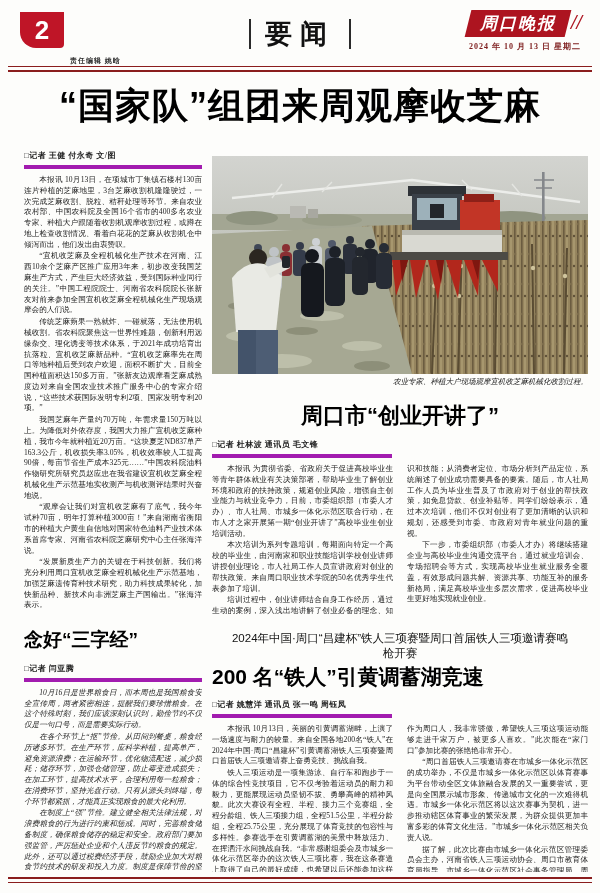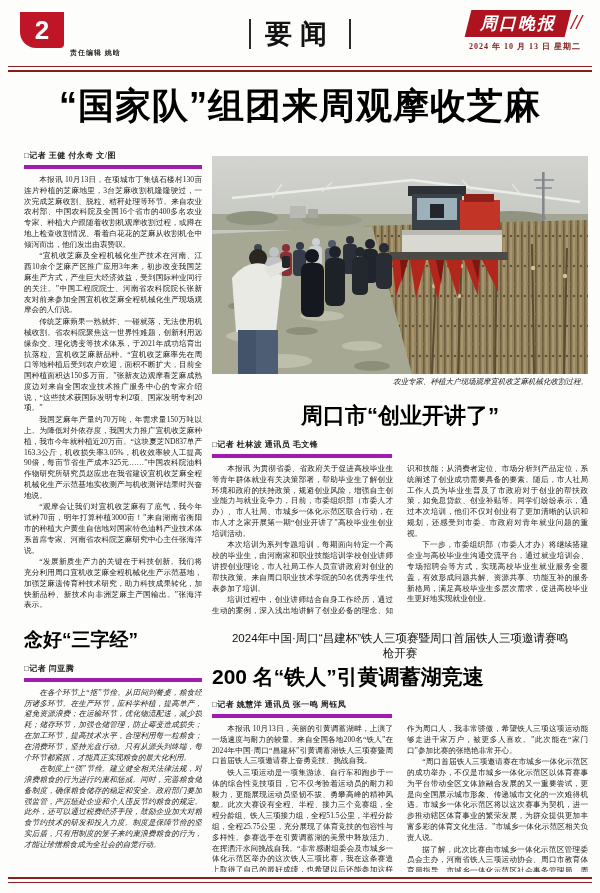--- a/index.html
+++ b/index.html
@@ -10,21 +10,21 @@
     font-family:"Liberation Serif", serif; color:#1a1a1a;
   }
   
   .header { position:relative; height:66px; padding:12px 14px 0 20px; }
   .pagenum-badge {
     position:absolute; left:20px; top:12px; width:44px; height:36px;
     background:#bf1527; color:#fff; font-family:"Liberation Sans",sans-serif;
     font-size:26px; font-weight:bold; text-align:center; line-height:36px;
     border-radius:0 0 4px 16px;
   }
-  .editor-note { position:absolute; left:70px; top:48px; font-size:7px; font-weight:bold; color:#2b2b2b; letter-spacing:1px; }
+  .editor-note { position:absolute; left:70px; top:56px; font-size:7px; font-weight:bold; color:#2b2b2b; letter-spacing:1px; }
   .section-wrap { position:absolute; left:0; right:0; top:16px; text-align:center; }
   .section-inner { display:inline-flex; align-items:center; gap:14px; }
   .vbar { display:inline-block; width:2px; height:30px; background:#2a2a2a; }
   .section-title { font-size:27px; font-weight:bold; letter-spacing:8px; color:#111; font-family:"Liberation Serif",serif; }
   .masthead { position:absolute; right:18px; top:10px; text-align:center; }
   .logo-band { display:inline-block; background:#ad1420; transform:skewX(-14deg); padding:2px 12px; }
   .logo-text { display:inline-block; transform:skewX(14deg); color:#fff; font-family:"DejaVu Serif",serif;
     font-style:italic; font-weight:bold; font-size:17px; letter-spacing:2px; }
   .logo-slashes { color:#ad1420; font-size:20px; font-weight:bold; font-style:italic; margin-left:3px; }
   .masthead-date { margin-top:4px; font-size:8px; font-weight:bold; color:#7c1b1b; letter-spacing:1px; }
@@ -100,20 +100,21 @@
       <p>我国芝麻年产量约70万吨，年需求量150万吨以上。为降低对外依存度，我国大力推广宜机收芝麻种植，我市今年就种植近20万亩。“这块夏芝ND837单产163.3公斤，机收损失率3.05%，机收效率较人工提高90倍，每亩节省生产成本325元……”中国农科院油料作物研究所研究员赵应忠在我省建设宜机收芝麻全程机械化生产示范基地实收测产与机收测评结果时兴奋地说。</p>
       <p>“观摩会让我们对宜机收芝麻有了底气，我今年试种70亩，明年打算种植3000亩！”来自湖南省衡阳市的种植大户黄生自信地对国家特色油料产业技术体系首席专家、河南省农科院芝麻研究中心主任张海洋说。</p>
       <p>“发展新质生产力的关键在于科技创新。我们将充分利用周口宜机收芝麻全程机械化生产示范基地，加强芝麻遗传育种技术研究，助力科技成果转化，加快新品种、新技术向非洲芝麻主产国输出。”张海洋表示。</p>
     </div>
 
     <h2 class="a2-head">
       <span>念好“三字经”</span><br>
     </h2>
     <div class="byline">□记者 闫亚腾</div>
     <div class="bodytext kai">
+      <p>10月16日是世界粮食日，而本周也是我国粮食安全宣传周，两者紧密相连，提醒我们要珍惜粮食。在这个特殊时刻，我们应该深刻认识到，勤俭节约不仅仅是一句口号，而是需要实际行动。</p>
       <p>在各个环节上“抠”节俭。从田间到餐桌，粮食经历诸多环节。在生产环节，应科学种植，提高单产，避免资源浪费；在运输环节，优化物流配送，减少损耗；储存环节，加强仓储管理，防止霉变造成损失；在加工环节，提高技术水平，合理利用每一粒粮食；在消费环节，坚持光盘行动。只有从源头到终端，每个环节都紧抓，才能真正实现粮食的最大化利用。</p>
       <p>在制度上“强”节俭。建立健全相关法律法规，对浪费粮食的行为进行约束和惩戒。同时，完善粮食储备制度，确保粮食储存的稳定和安全。政府部门要加强监管，严厉惩处企业和个人违反节约粮食的规定。此外，还可以通过税费经济手段，鼓励企业加大对粮食节约技术的研发和投入力度。制度是保障节俭的坚实后盾，只有用制度的笼子来约束浪费粮食的行为，才能让珍惜粮食成为全社会的自觉行动。</p>
 
     </div>
   </div>
 
   <div class="right-col">
 
     <figure class="photo-fig">
       <svg class="photo-svg" viewBox="0 0 376 218" xmlns="http://www.w3.org/2000/svg" preserveAspectRatio="none">

